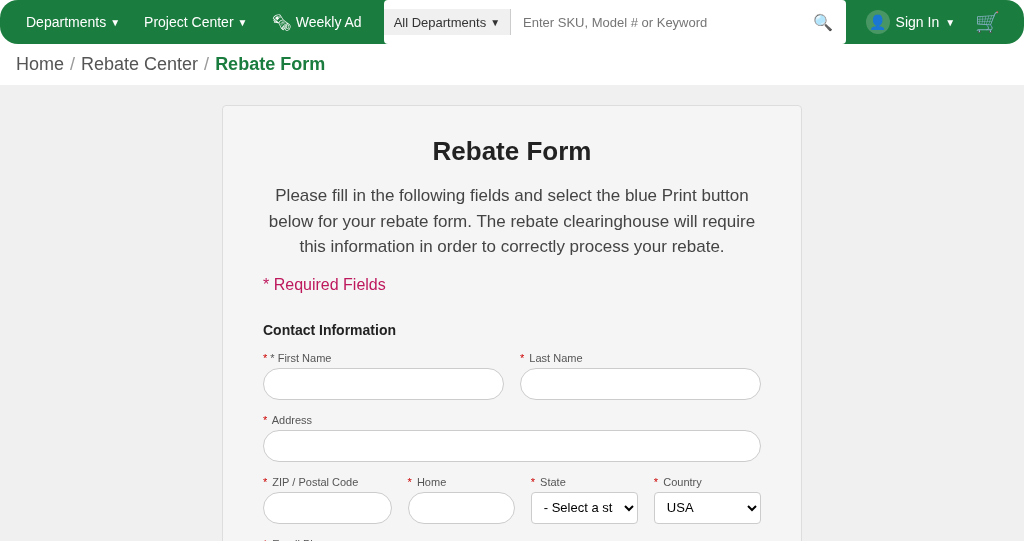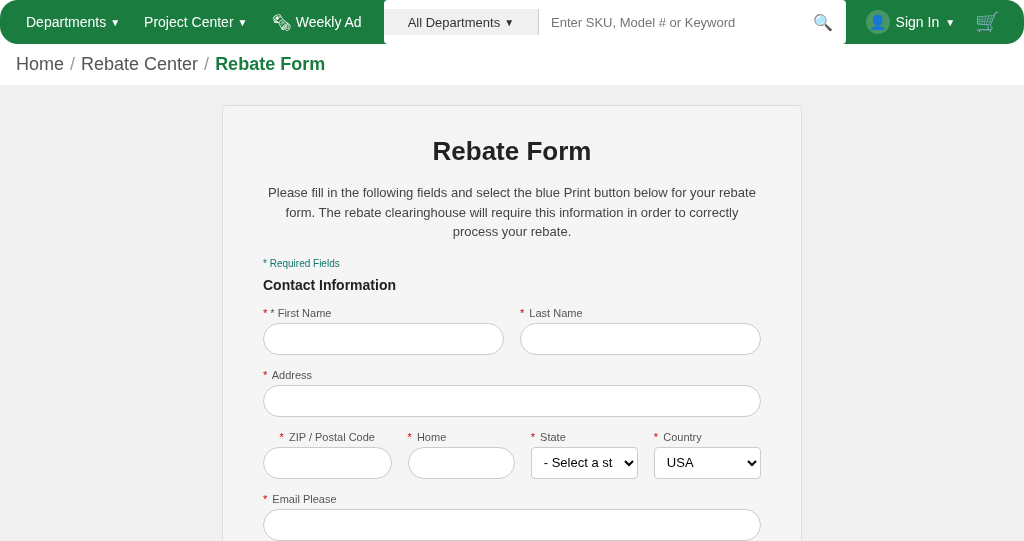--- a/index.html
+++ b/index.html
@@ -34,21 +34,21 @@
       flex: 1;
       margin: 0 8px;
       background: #fff;
       border-radius: 4px;
       overflow: hidden;
     }
     .search-dept {
       display: flex;
       align-items: center;
       gap: 4px;
-      padding: 0 24px;
+      padding: 0 10px;
       height: 26px;
       border-right: 1px solid #ccc;
       font-size: 13px;
       cursor: pointer;
       color: #333;
       background: #f0f0f0;
       white-space: nowrap;
     }
     .search-input {
       flex: 1;
@@ -132,29 +132,29 @@
 
     .form-title {
       text-align: center;
       font-size: 26px;
       font-weight: bold;
       color: #222;
       margin-bottom: 16px;
     }
     .form-desc {
       text-align: center;
-      font-size: 13px;
+      font-size: 17px;
       color: #444;
       margin-bottom: 16px;
       line-height: 1.5;
     }
     .required-note {
-      font-size: 10px;
-      color: #0f766e;
-      margin-bottom: 8px;
+      font-size: 16px;
+      color: #be185d;
+      margin-bottom: 28px;
     }
     .section-title {
       font-size: 14px;
       font-weight: bold;
       color: #222;
       margin-bottom: 14px;
     }
 
     .form-row {
       display: flex;
@@ -191,21 +191,21 @@
       border: 1px solid #ccc;
       border-radius: 4px;
       padding: 0 8px;
       font-size: 13px;
       background: #fff;
       outline: none;
       width: 100%;
       cursor: pointer;
     }
 
-    .zip-group { flex: 1.2; align-items: center; }
+    .zip-group { flex: 1.2; }
     .city-group { flex: 1; }
     .state-group { flex: 1; }
     .country-group { flex: 1; }
   </style>
 </head>
 <body>
 
 <nav class="top-nav">
   <div class="nav-item">
     <span>Departments</span>

